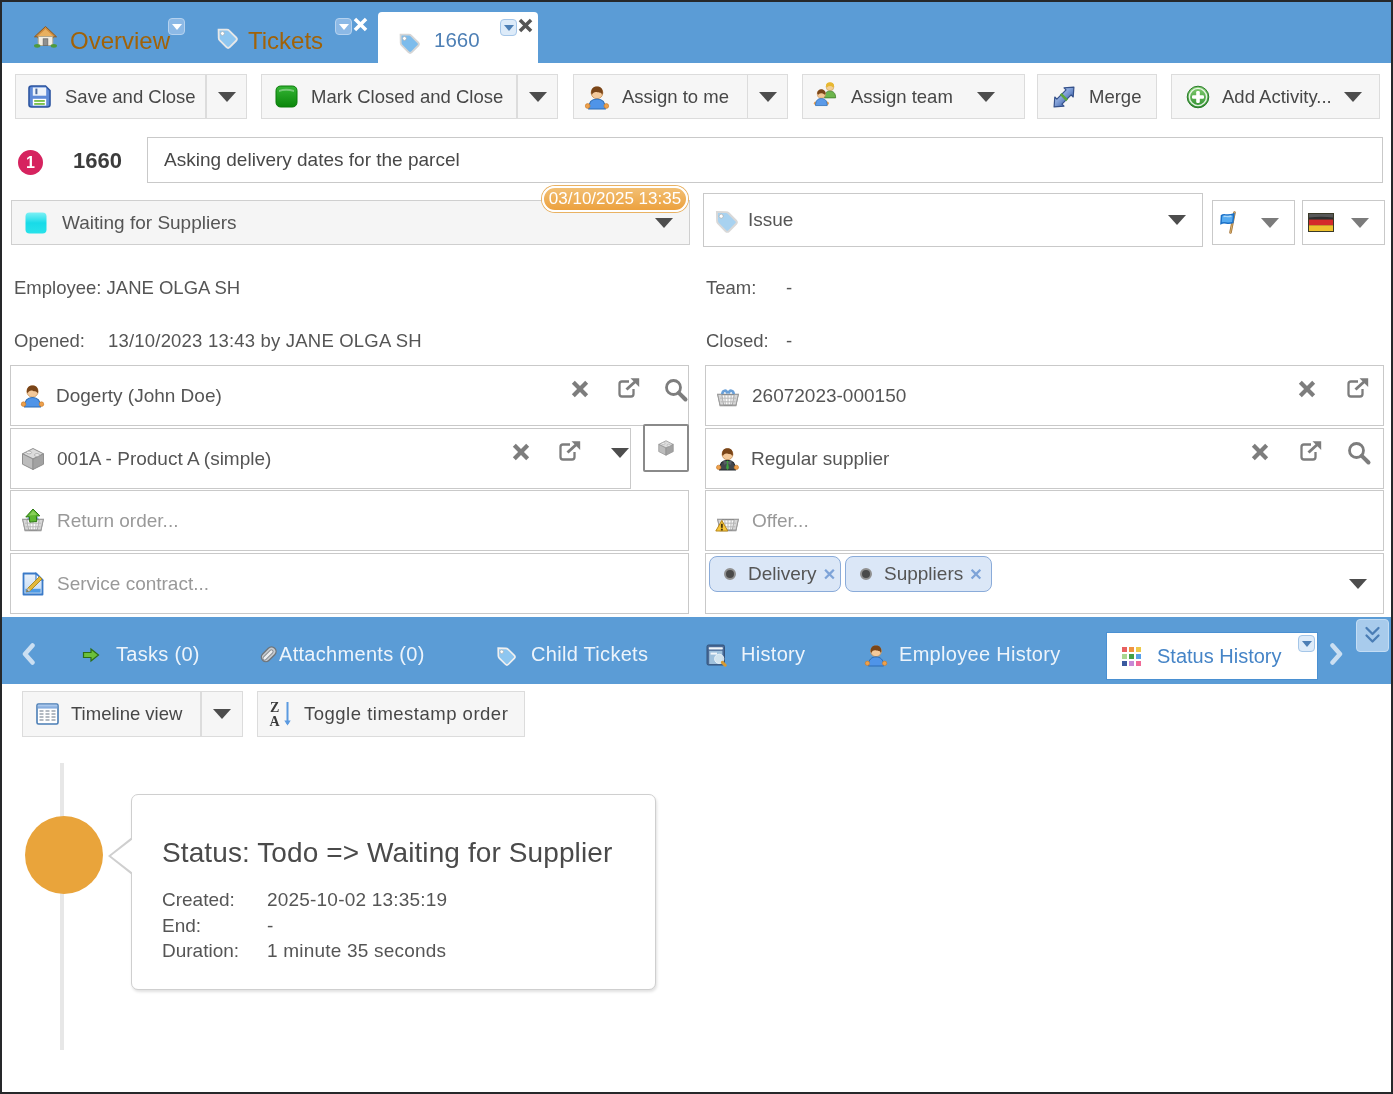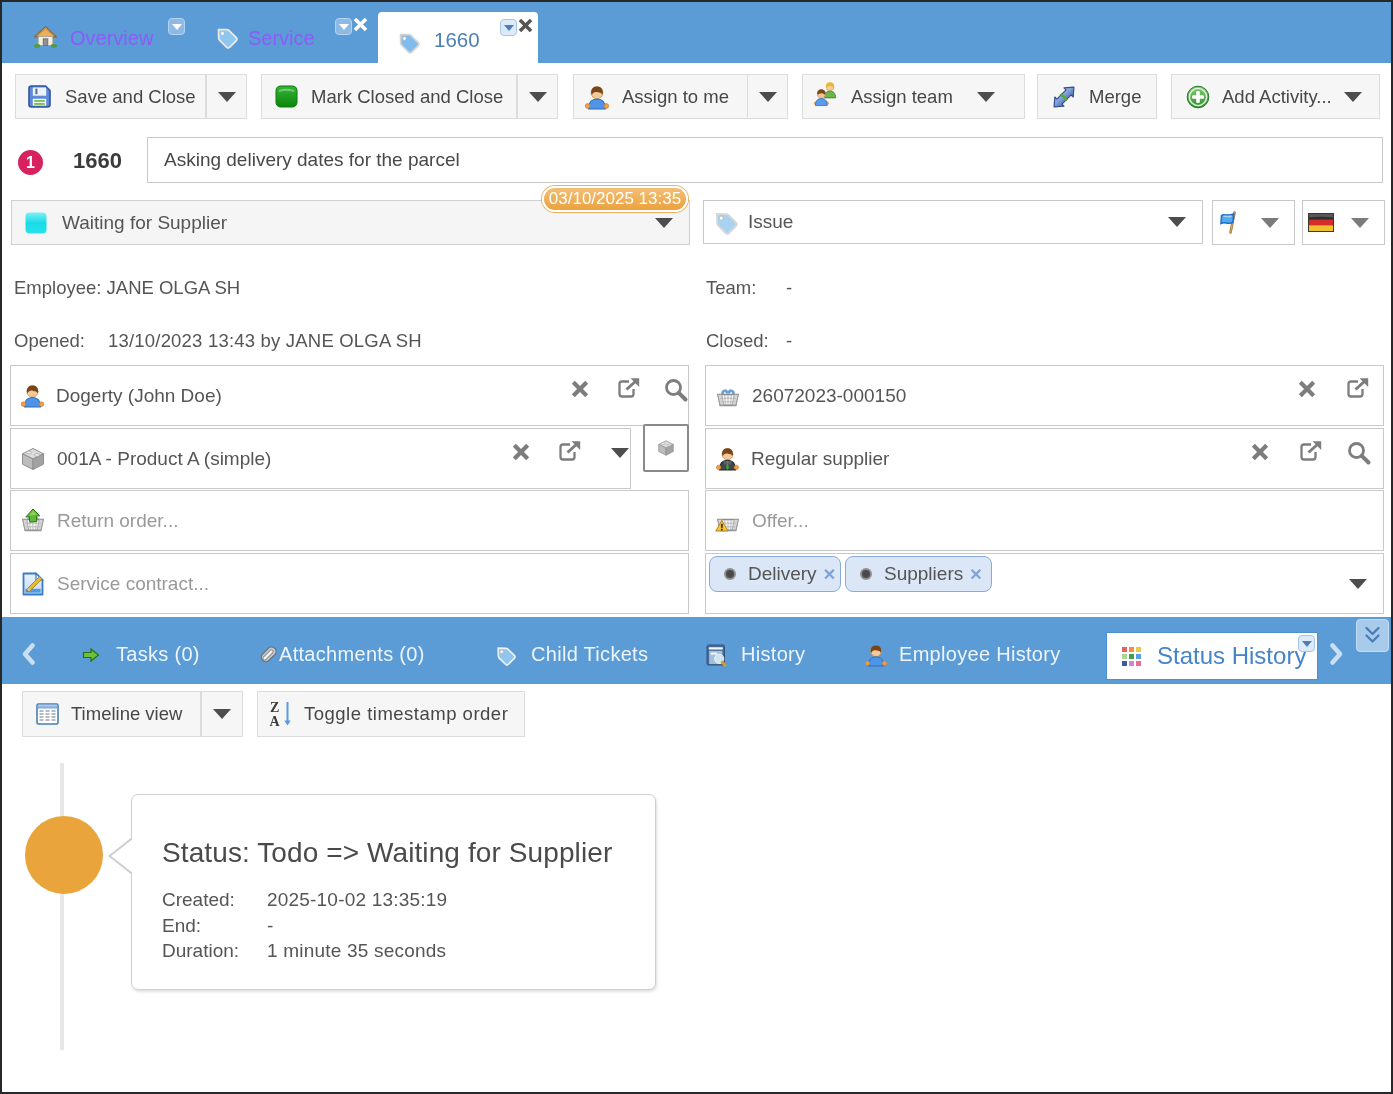--- a/index.html
+++ b/index.html
@@ -1,21 +1,21 @@
 <!DOCTYPE html>
 <html><head>
 <meta charset="utf-8">
 <style>
 *{margin:0;padding:0;box-sizing:border-box}
 html,body{width:1393px;height:1094px}
 body{font-family:"Liberation Sans",sans-serif;background:#fff;position:relative;overflow:hidden}
 .abs{position:absolute}
 #frame{position:absolute;inset:0;border:2px solid #26282a;z-index:90;pointer-events:none}
 #topbar{position:absolute;left:2px;top:2px;width:1389px;height:61px;background:#5b9cd6}
-.tabtxt{position:absolute;font-size:20px;color:#8b5cf6;z-index:5}
+.tabtxt{position:absolute;font-size:24px;color:#a16207;z-index:5}
 .minibtn{position:absolute;width:17px;height:17px;border-radius:4px;background:#8cb9e6;border:1px solid #b5d2ef;display:flex;align-items:center;justify-content:center;z-index:6}
 .car{width:0;height:0;border-left:9px solid transparent;border-right:9px solid transparent;border-top:10px solid #4d4d4d}
 .scar{width:0;height:0;border-left:5px solid transparent;border-right:5px solid transparent;border-top:6px solid #fff;margin-top:1px}
 .btn{position:absolute;height:45px;background:#f6f6f6;border:1px solid #dcdcdc;display:flex;align-items:center;font-size:18.5px;color:#474747}
 .fld{position:absolute;height:61px;background:#fff;border:1px solid #c9c9c9;display:flex;align-items:center;font-size:19px;color:#555}
 .fld svg,.btn svg{display:block}
 .lbl{position:absolute;font-size:18.5px;color:#555}
 #secbar{position:absolute;left:2px;top:617px;width:1389px;height:67px;background:#5b9cd6}
 .sectab{position:absolute;top:617px;height:67px;padding-top:8px;display:flex;align-items:center;font-size:20px;letter-spacing:0.3px;color:#edf4fb;z-index:5}
 .ico{display:inline-flex;align-items:center}
@@ -36,21 +36,21 @@
 <div class="minibtn" style="left:168px;top:18px">
     <div class="scar"></div>
   </div>
 
 <div class="abs" style="left:214px;top:25px;z-index:5"><svg width="24" height="24" viewBox="0 0 24 24">
 <g transform="rotate(45 12 12)">
 <path d="M1.5 12 L7.5 6.2 Q8.5 5.2 10 5.2 L19.5 5.2 Q21.8 5.2 21.8 7.5 L21.8 16.5 Q21.8 18.8 19.5 18.8 L10 18.8 Q8.5 18.8 7.5 17.8 Z" fill="#8ec6f0" stroke="#e8e8e8" stroke-width="1.8"></path>
 <circle cx="7" cy="12" r="1.9" fill="#ffffff" stroke="#a8a8a8" stroke-width="0.6"></circle>
 </g>
     </svg></div>
-<div class="tabtxt" style="left:248px;top:27px">Service</div>
+<div class="tabtxt" style="left:248px;top:27px">Tickets</div>
 <div class="minibtn" style="left:335px;top:18px">
     <div class="scar"></div>
   </div>
 <div class="abs" style="left:353px;top:17px;z-index:5"><svg width="15" height="15" viewBox="0 0 17 17">
 <path d="M3.6 0.8 L8.5 5.7 L13.4 0.8 L16.2 3.6 L11.3 8.5 L16.2 13.4 L13.4 16.2 L8.5 11.3 L3.6 16.2 L0.8 13.4 L5.7 8.5 L0.8 3.6 Z" fill="#ffffff"></path>
 </svg></div>
 
 <div class="abs" style="left:378px;top:12px;width:160px;height:53px;background:#fff;border-radius:4px 4px 0 0;z-index:4"></div>
 <div class="abs" style="left:396px;top:30px;z-index:5"><svg width="24" height="24" viewBox="0 0 24 24">
 <g transform="rotate(45 12 12)">
@@ -183,26 +183,26 @@
 <defs>
           <linearGradient id="cy" x1="0" y1="0" x2="0" y2="1">
 <stop offset="0" stop-color="#7df0f5"></stop>
             <stop offset="0.5" stop-color="#18dbe8"></stop>
             <stop offset="1" stop-color="#28e2ea"></stop>
           </linearGradient>
         </defs>
 <rect x="0.5" y="0.5" width="21" height="21" rx="4" fill="url(#cy)"></rect>
 </svg>
     </span>
-  <span style="margin-left:15px;font-size:19px;color:#555">Waiting for Supplier</span>
+  <span style="margin-left:15px;font-size:19px;color:#555">Waiting for Suppliers</span>
   <div class="car" style="position:absolute;right:16px"></div>
 </div>
 <div class="abs" style="left:542px;top:186px;width:146px;height:26px;border-radius:13px;background:linear-gradient(#f2bf73,#eca13e);border:2px solid #fff;box-shadow:0 0 0 1px #e9b263;color:#fff;font-size:17px;display:flex;align-items:center;justify-content:center;z-index:6">03/10/2025 13:35</div>
 
-<div class="fld" style="left:703px;top:200px;width:500px;height:44px">
+<div class="fld" style="left:703px;top:193px;width:500px;height:54px">
   <span class="ico" style="margin-left:8px">
       <svg width="26" height="26" viewBox="0 0 24 24">
 <g transform="rotate(45 12 12)">
 <path d="M1.5 12 L7.5 6.2 Q8.5 5.2 10 5.2 L19.5 5.2 Q21.8 5.2 21.8 7.5 L21.8 16.5 Q21.8 18.8 19.5 18.8 L10 18.8 Q8.5 18.8 7.5 17.8 Z" fill="#a8d2f0" stroke="#d8d8d8" stroke-width="1.8"></path>
 <circle cx="7" cy="12" r="1.9" fill="#ffffff" stroke="#a8a8a8" stroke-width="0.6"></circle>
 </g>
       </svg>
     </span>
   <span style="margin-left:10px;color:#555;font-size:19px">Issue</span>
   <div class="car" style="position:absolute;right:16px"></div>
@@ -498,21 +498,21 @@
 <rect x="7" y="0" width="5" height="5" fill="#f09340"></rect>
 <rect x="14" y="0" width="5" height="5" fill="#ecc94b"></rect>
 <rect x="0" y="7" width="5" height="5" fill="#aad690"></rect>
 <rect x="7" y="7" width="5" height="5" fill="#42a048"></rect>
 <rect x="14" y="7" width="5" height="5" fill="#58a0e8"></rect>
 <rect x="0" y="14" width="5" height="5" fill="#3a5a9f"></rect>
 <rect x="7" y="14" width="5" height="5" fill="#c788d6"></rect>
 <rect x="14" y="14" width="5" height="5" fill="#f06a98"></rect>
 </svg>
     </span>
-  <span style="margin-left:16px;font-size:24px;color:#4584c7">Status History</span>
+  <span style="margin-left:16px;font-size:20px;color:#4584c7">Status History</span>
   <div class="minibtn" style="left:191px;top:2px;background:#ddebf9;border-color:#a5c6e8">
       <div class="scar" style="border-top-color:#4d7fb5"></div>
     </div>
 </div>
 <div class="abs" style="left:1330px;top:643px;z-index:5"><svg width="13" height="22" viewBox="0 0 13 22">
       <path d="M2.5 2.5 L10 11 L2.5 19.5" fill="none" stroke="#cbdff2" stroke-width="4.5" stroke-linecap="round" stroke-linejoin="round"></path>
     </svg></div>
 <div class="abs" style="left:1356px;top:619px;width:33px;height:33px;background:#a8cbec;border:1px solid #c4ddf4;border-radius:4px;z-index:5;display:flex;align-items:center;justify-content:center">
     <svg width="17" height="19" viewBox="0 0 17 19">
 <path d="M2.5 2 L8.5 8 L14.5 2 M2.5 9.5 L8.5 15.5 L14.5 9.5" fill="none" stroke="#4a7db5" stroke-width="2.3" stroke-linecap="round" stroke-linejoin="round"></path>

